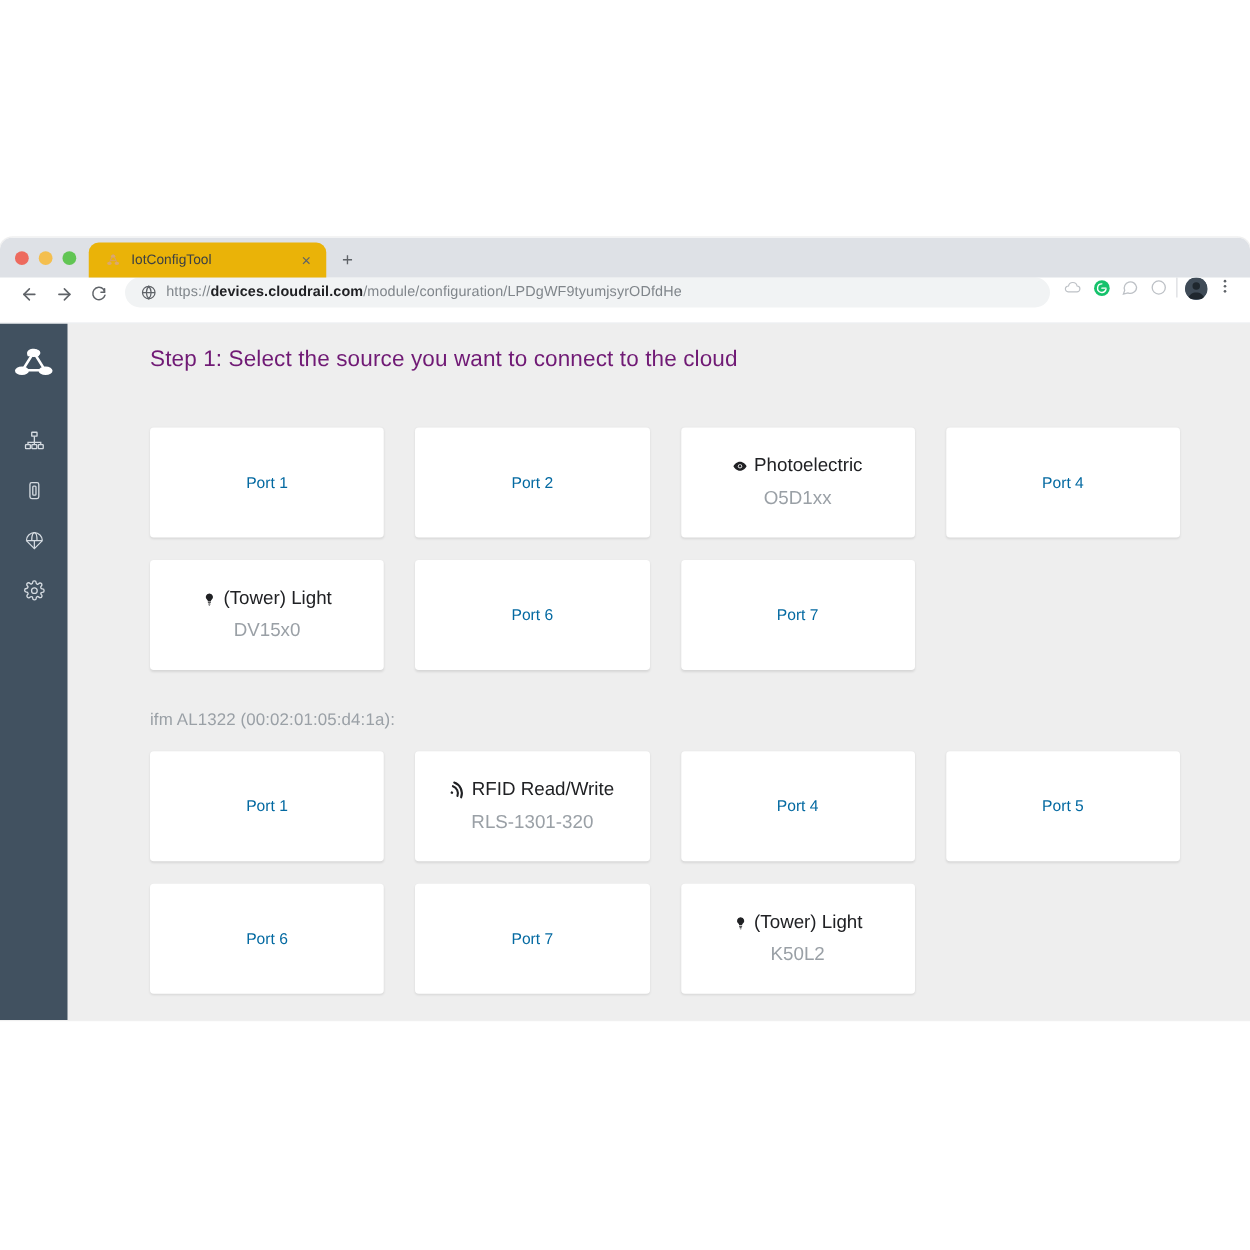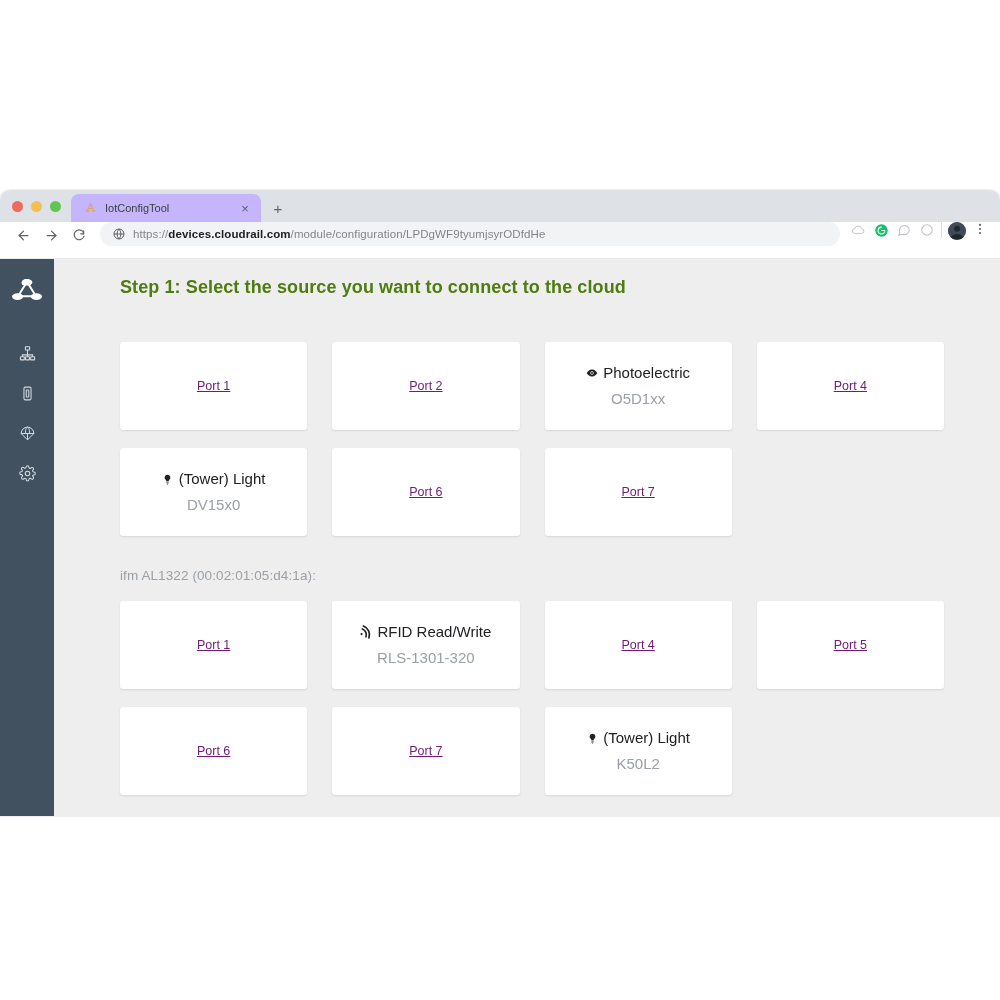--- a/index.html
+++ b/index.html
@@ -50,21 +50,21 @@
     border-radius: 50%;
   }
   .tl-red { background: #ed6a5e; }
   .tl-yellow { background: #f4bf4f; }
   .tl-green { background: #61c554; }
 
   .tab {
     display: flex;
     align-items: center;
     height: 28px;
-    background: #c4b5fd;
+    background: #eab308;
     border-radius: 8px 8px 0 0;
     padding: 0 8px 0 12px;
     min-width: 170px;
     gap: 8px;
     position: relative;
   }
   .tab-favicon {
     width: 14px;
     height: 14px;
     flex: 0 0 14px;
@@ -226,22 +226,22 @@
   }
 
   
   #content {
     flex: 1;
     padding: 18px 56px 0 66px;
     overflow: hidden;
   }
   #page-title {
     font-size: 18px;
-    font-weight: 700;
-    color: #4d7c0f;
+    font-weight: 400;
+    color: #701a75;
     margin: 0 0 44px 0;
     letter-spacing: 0.1px;
   }
   .group-title {
     font-size: 13.5px;
     color: #9aa0a6;
     margin: 0 0 18px 0;
     letter-spacing: 0.1px;
   }
   .group {
@@ -259,23 +259,22 @@
     box-shadow: 0 1px 2px rgba(0,0,0,0.10);
     min-height: 68px;
     display: flex;
     flex-direction: column;
     align-items: center;
     justify-content: center;
     padding: 10px 8px;
     text-align: center;
   }
   .port-card.empty .port-label {
-    color: #701a75;
+    color: #0369a1;
     font-size: 12.5px;
-    text-decoration: underline;
   }
   .port-card .device-title {
     font-size: 15px;
     color: #202124;
     display: flex;
     align-items: center;
     gap: 5px;
     justify-content: center;
     line-height: 1.3;
   }

